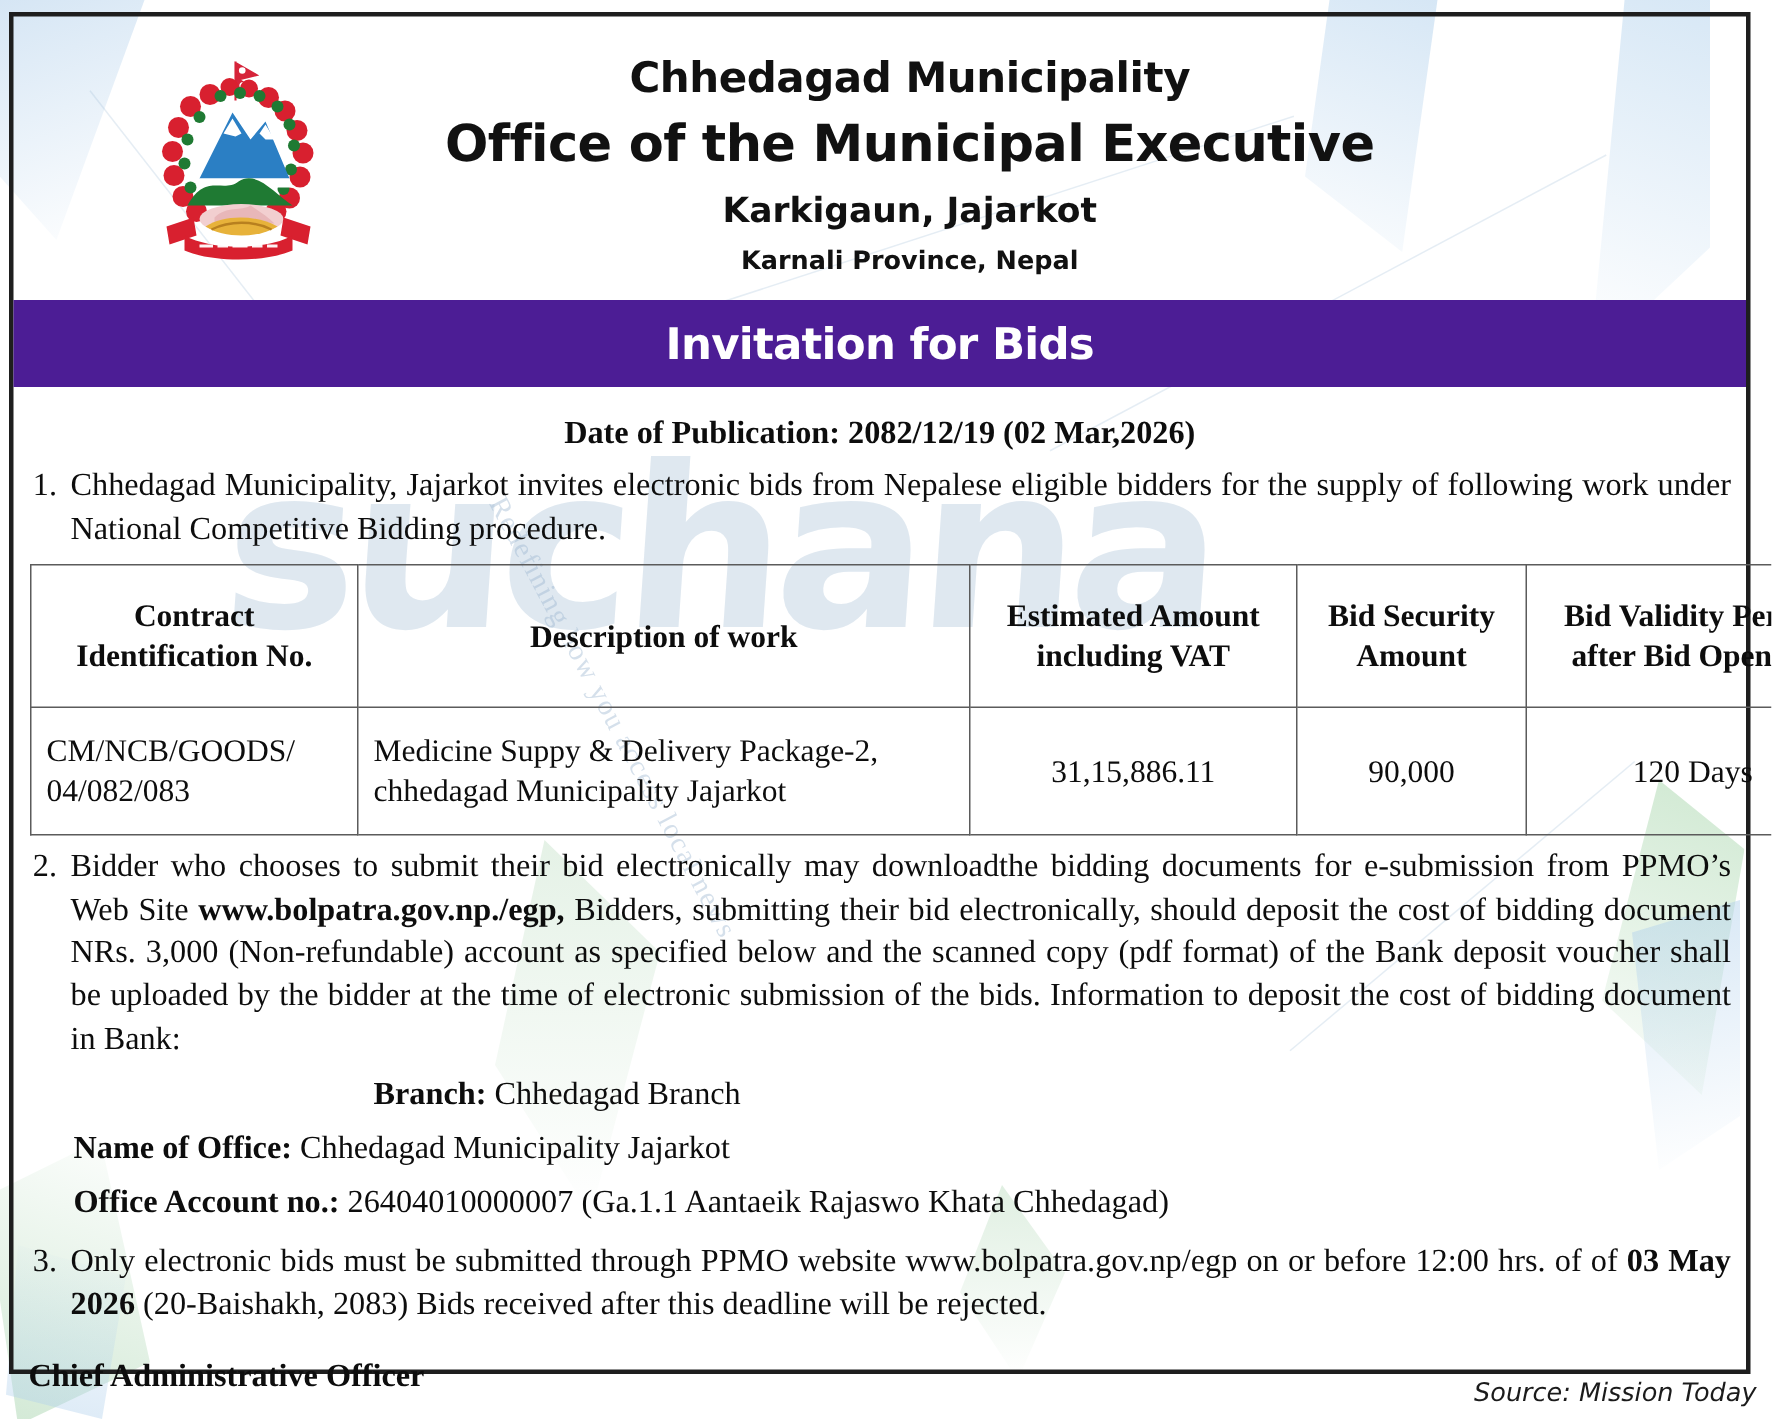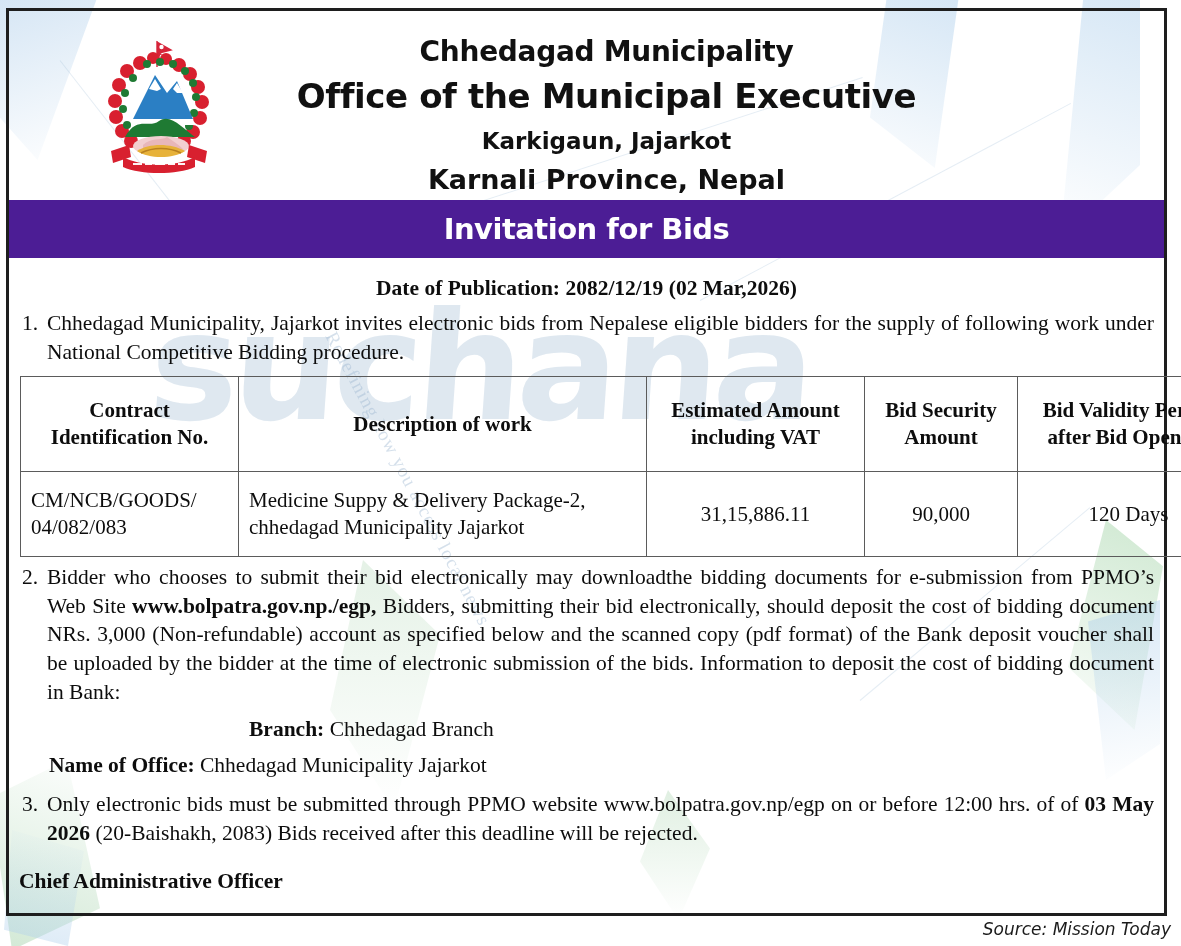--- a/index.html
+++ b/index.html
@@ -173,21 +173,21 @@
     font-weight: 700;
     letter-spacing: -0.4px;
     margin-top: 8px;
   }
   .h-line3 {
     font-size: 23px;
     font-weight: 700;
     margin-top: 12px;
   }
   .h-line4 {
-    font-size: 27px;
+    font-size: 17px;
     font-weight: 700;
     margin-top: 10px;
   }
 
   
   .banner {
     position: relative;
     height: 58px;
     background: #4c1d95;
     display: flex;
@@ -440,20 +440,23 @@
       </div>
 
       <div class="info-row">
         <div class="info-seg second"><span class="lbl">Branch:</span> <span>Chhedagad Branch</span></div>
       </div>
 
       <div class="info-row">
         <div class="info-seg"><span class="lbl">Name of Office:</span> <span>Chhedagad Municipality Jajarkot</span></div>
       </div>
 
+      <div class="info-row">
+        <div class="info-seg"><span class="lbl">Office Account no.:</span> <span>26404010000007 (Ga.1.1 Aantaeik Rajaswo Khata Chhedagad)</span></div>
+      </div>
 
       <div class="numlist-item" style="margin-top:12px;">
         <div class="numlist-num">3.</div>
         <div class="numlist-body"><span>Only electronic bids must be submitted through PPMO website www.bolpatra.gov.np/egp on or before 12:00 hrs. of of </span><b class="tight">03 May  2026</b><span> (20-Baishakh, 2083) Bids received after this deadline will be rejected.</span></div>
       </div>
 
       <div class="sign">Chief Administrative Officer</div>
 
     </div>
   </div>

